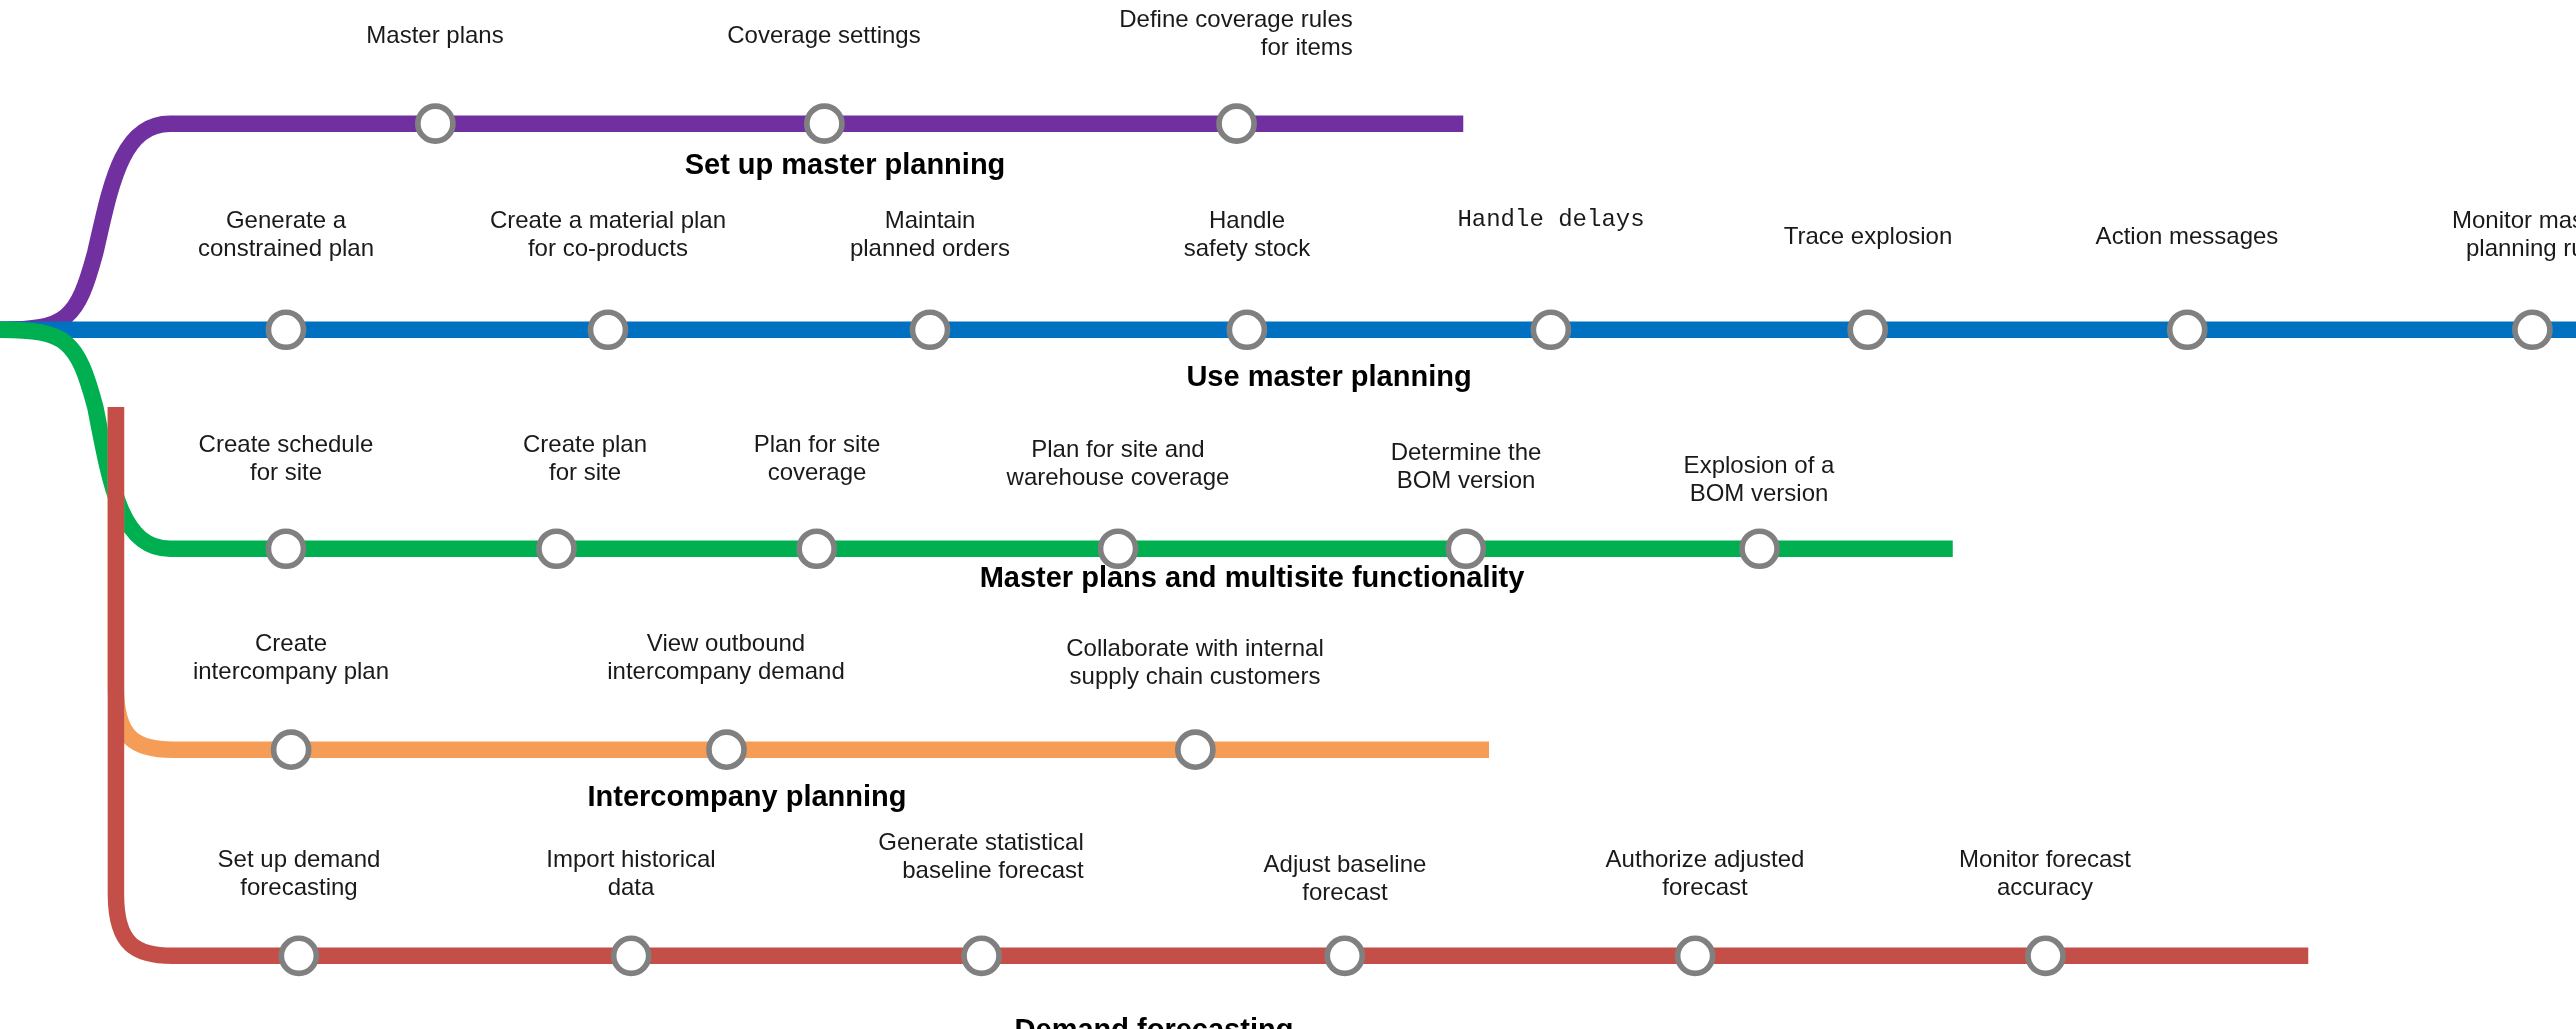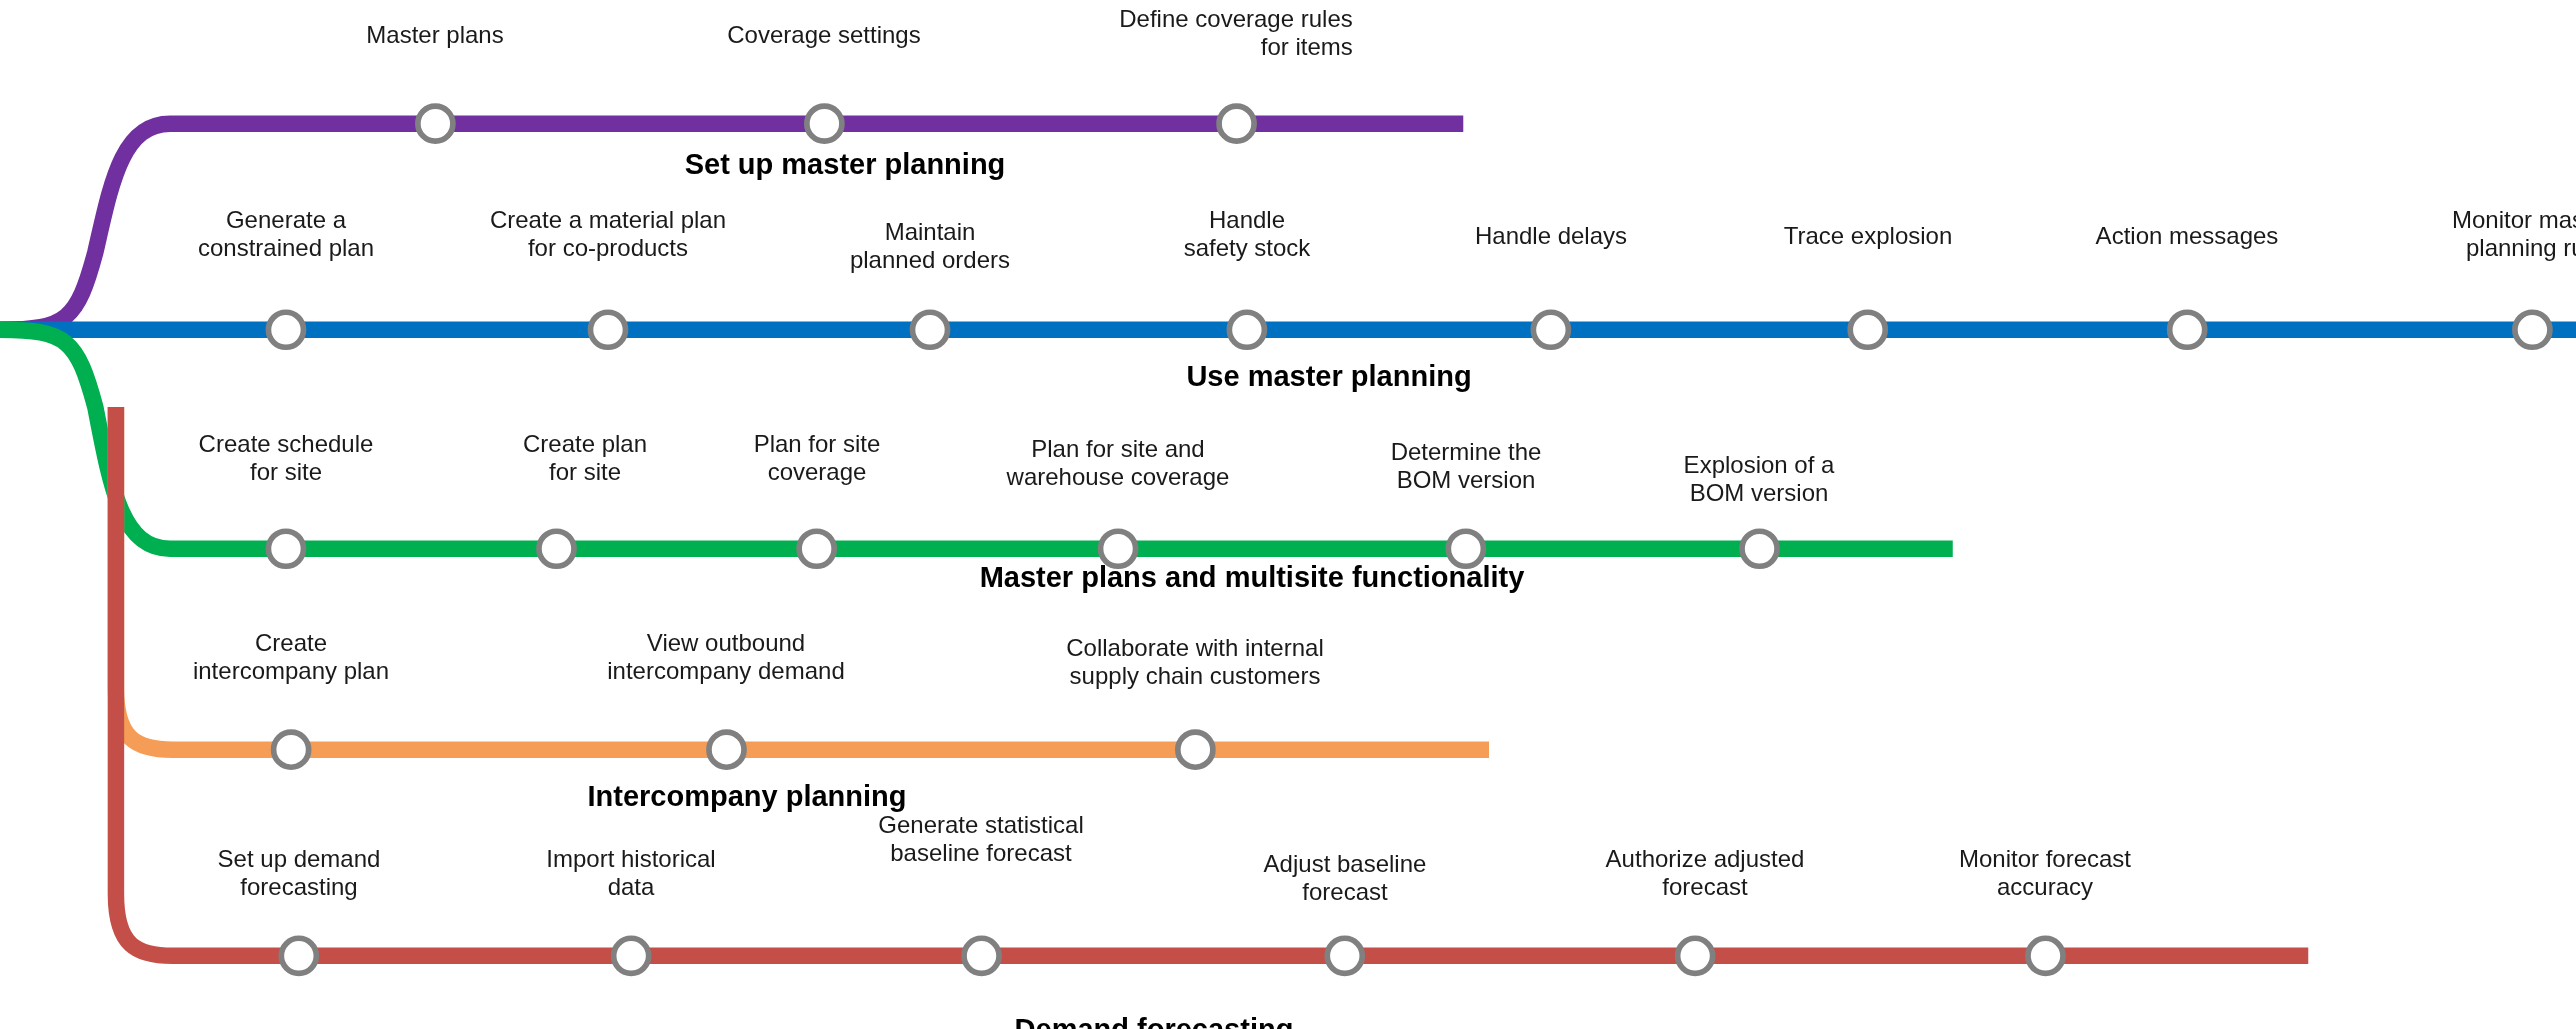--- a/index.html
+++ b/index.html
@@ -145,25 +145,25 @@
 
   <div id="labels">
       <div class="node-label" style="left: 435px; top: 20.6px;">Master plans</div>
       <div class="node-label" style="left: 824px; top: 20.6px;">Coverage settings</div>
       <div class="node-label" style="left: 1236px; top: 5.2px; text-align: right;">Define coverage rules
 for items</div>
       <div class="node-label" style="left: 286px; top: 206px;">Generate a
 constrained plan</div>
       <div class="node-label" style="left: 608px; top: 206px;">Create a material plan
 for co-products</div>
-      <div class="node-label" style="left: 930px; top: 206px; margin-top: 12px;">Maintain
+      <div class="node-label" style="left: 930px; top: 206px;">Maintain
 planned orders</div>
       <div class="node-label" style="left: 1247px; top: 206px;">Handle
 safety stock</div>
-      <div class="node-label" style="left: 1551px; top: 222px;">Handle delays</div>
+      <div class="node-label" style="left: 1551px; top: 206px; font-family: Liberation Mono, monospace;">Handle delays</div>
       <div class="node-label" style="left: 1868px; top: 222px;">Trace explosion</div>
       <div class="node-label" style="left: 2187px; top: 222px;">Action messages</div>
       <div class="node-label" style="left: 2532px; top: 206px;">Monitor master
 planning run</div>
       <div class="node-label" style="left: 286px; top: 430px;">Create schedule
 for site</div>
       <div class="node-label" style="left: 556px; top: 430px; margin-left: 29px;">Create plan
 for site</div>
       <div class="node-label" style="left: 817px; top: 430px;">Plan for site
 coverage</div>
@@ -176,21 +176,21 @@
       <div class="node-label" style="left: 291px; top: 629px;">Create
 intercompany plan</div>
       <div class="node-label" style="left: 726px; top: 629px;">View outbound
 intercompany demand</div>
       <div class="node-label" style="left: 1195px; top: 634px;">Collaborate with internal
 supply chain customers</div>
       <div class="node-label" style="left: 299px; top: 845px;">Set up demand
 forecasting</div>
       <div class="node-label" style="left: 631px; top: 845px;">Import historical
 data</div>
-      <div class="node-label" style="left: 981px; top: 811px;">Generate statistical
+      <div class="node-label" style="left: 981px; top: 828px; text-align: right;">Generate statistical
 baseline forecast</div>
       <div class="node-label" style="left: 1345px; top: 850px;">Adjust baseline
 forecast</div>
       <div class="node-label" style="left: 1695px; top: 845px; margin-left: 10px;">Authorize adjusted
 forecast</div>
       <div class="node-label" style="left: 2045px; top: 845px;">Monitor forecast
 accuracy</div>
     </div>
   <div id="titles">
       <div class="track-title" style="left: 845px; top: 149px;">Set up master planning</div>

